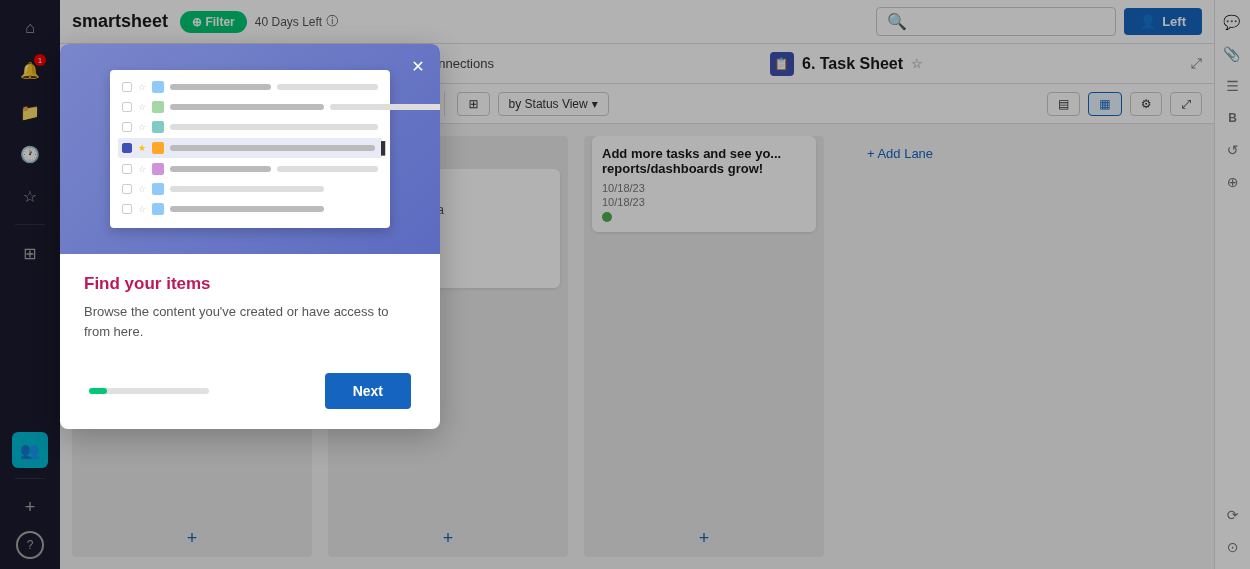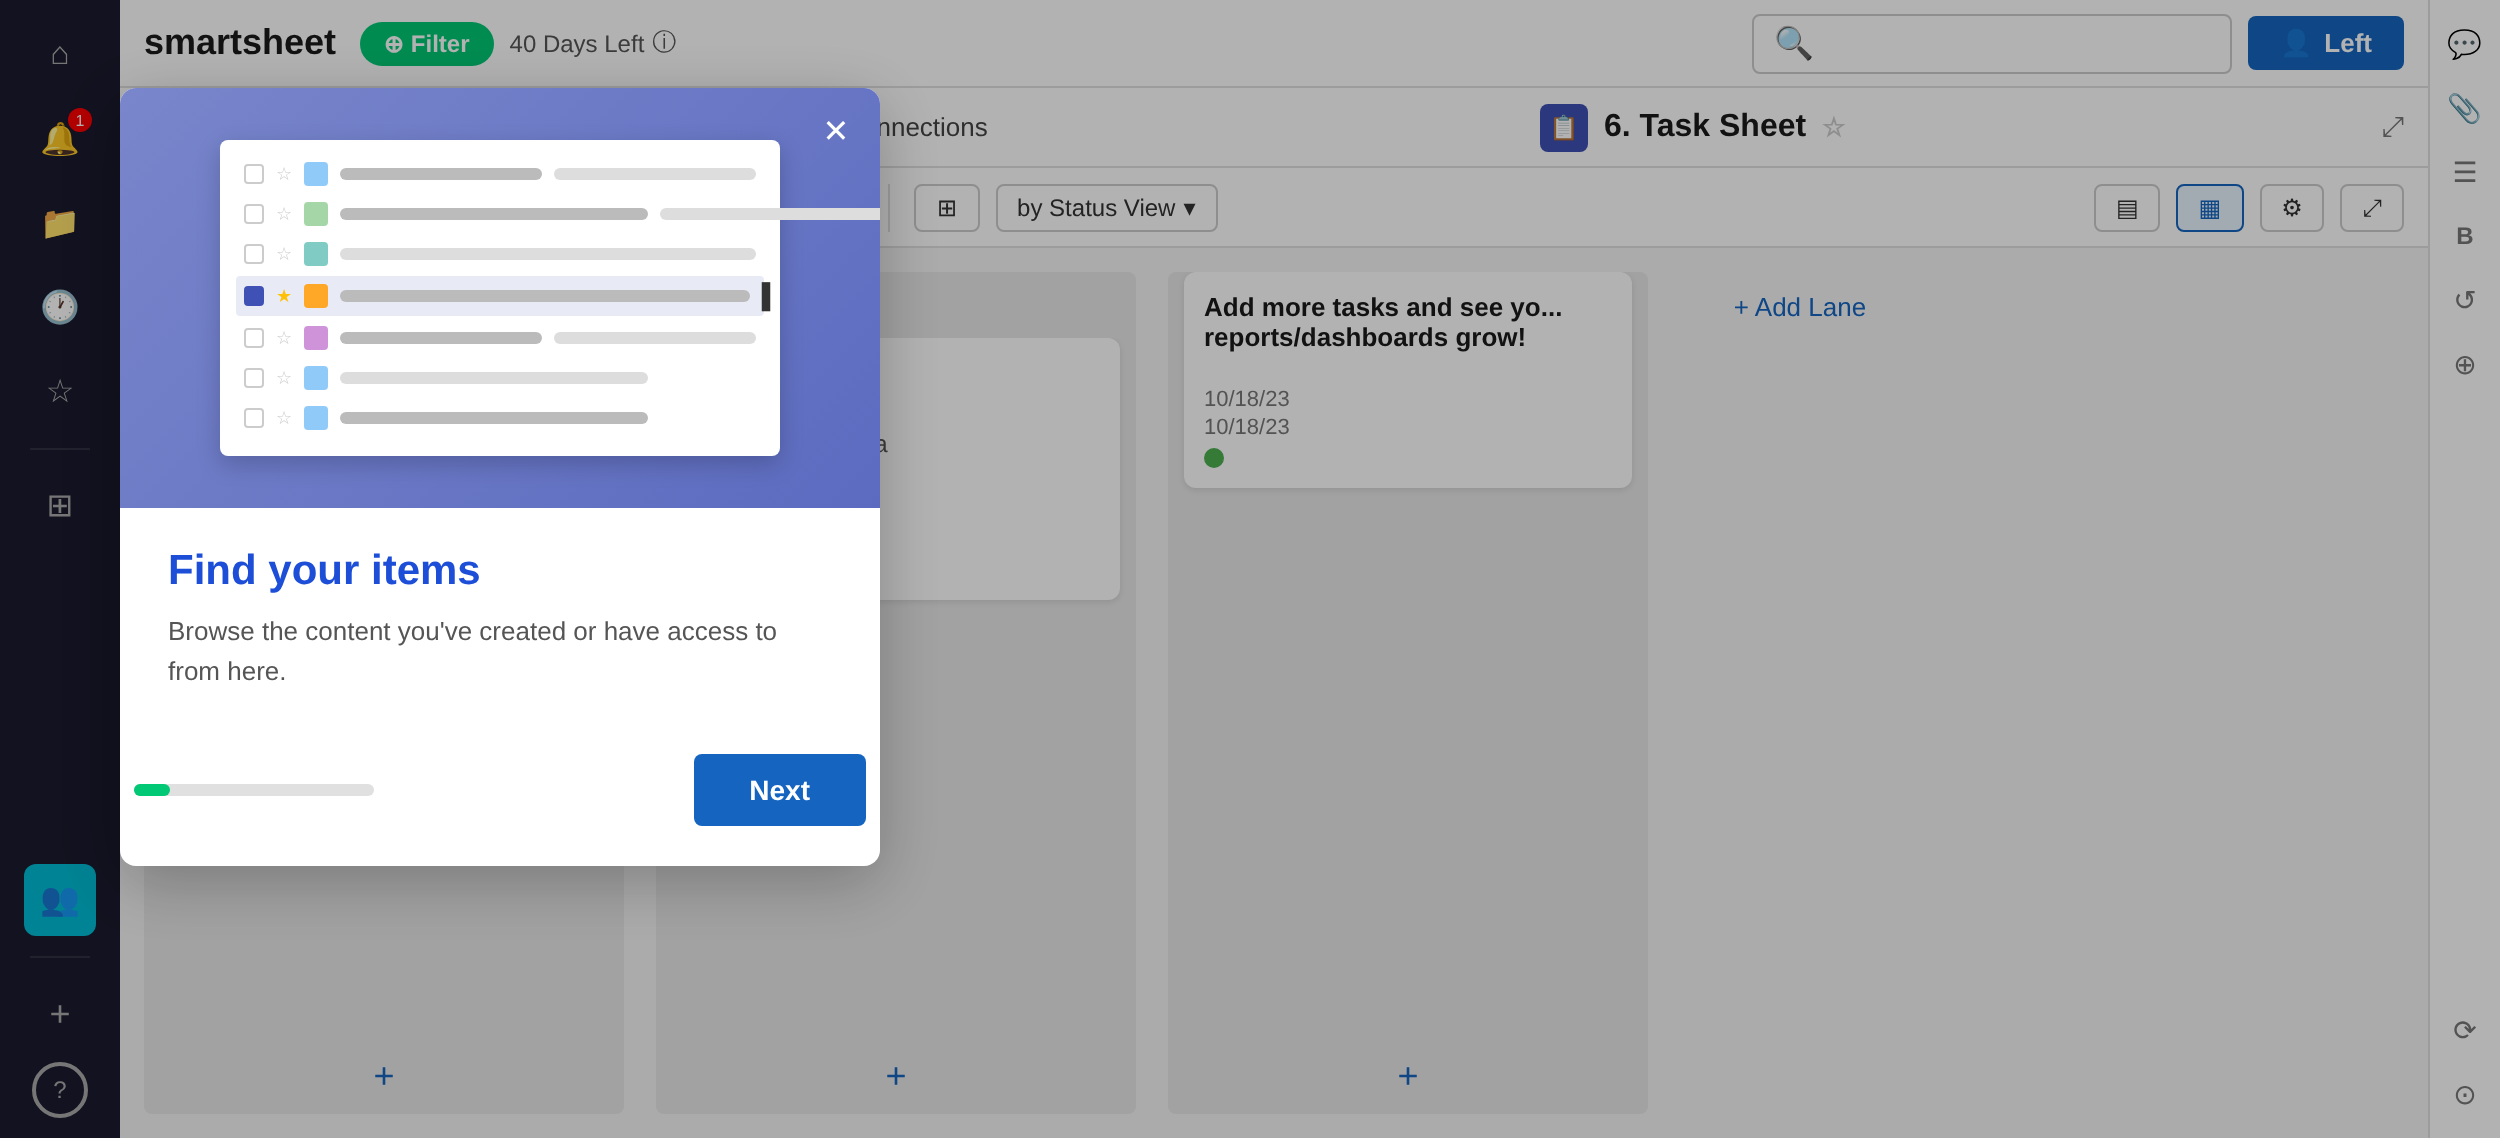--- a/index.html
+++ b/index.html
@@ -219,21 +219,21 @@
       cursor: pointer;
     }
 
     
     .card {
       background: #fff;
       border-radius: 6px;
       padding: 10px;
       box-shadow: 0 1px 3px rgba(0,0,0,0.1);
     }
-    .card-title { font-size: 13px; font-weight: 600; color: #1a1a1a; margin-bottom: 18px; }
+    .card-title { font-size: 13px; font-weight: 600; color: #1a1a1a; margin-bottom: 6px; }
     .card-user { display: flex; align-items: center; gap: 6px; font-size: 12px; color: #555; margin-bottom: 4px; }
     .card-avatar {
       width: 20px; height: 20px; border-radius: 50%;
       display: flex; align-items: center; justify-content: center;
       font-size: 9px; font-weight: bold; color: #fff;
     }
     .card-meta { font-size: 11px; color: #777; margin-bottom: 2px; }
     .card-dot { width: 10px; height: 10px; border-radius: 50%; margin-top: 4px; }
 
     
@@ -335,32 +335,32 @@
     .mock-icon-cell { width: 12px; height: 12px; border-radius: 2px; flex-shrink: 0; }
     .mock-bar { height: 6px; border-radius: 3px; background: #ddd; flex: 1; }
     .mock-bar.dark { background: #bbb; }
     .mock-bar.short { width: 60%; flex: none; }
     .mock-bar.medium { width: 80%; flex: none; }
     .mock-cursor { font-size: 12px; color: #333; }
     .modal-body {
       padding: 20px 24px 20px;
     }
     .modal-title {
-      font-size: 21px;
+      font-size: 17px;
       font-weight: 700;
-      color: #1d4ed8;
+      color: #be185d;
       margin-bottom: 8px;
     }
     .modal-desc {
       font-size: 13px;
       color: #555;
       line-height: 1.5;
     }
     .modal-footer {
-      padding: 12px 7px 20px;
+      padding: 12px 29px 20px;
       display: flex;
       align-items: center;
       justify-content: space-between;
     }
     .modal-progress {
       display: flex;
       align-items: center;
       gap: 8px;
     }
     .progress-bar-bg {

